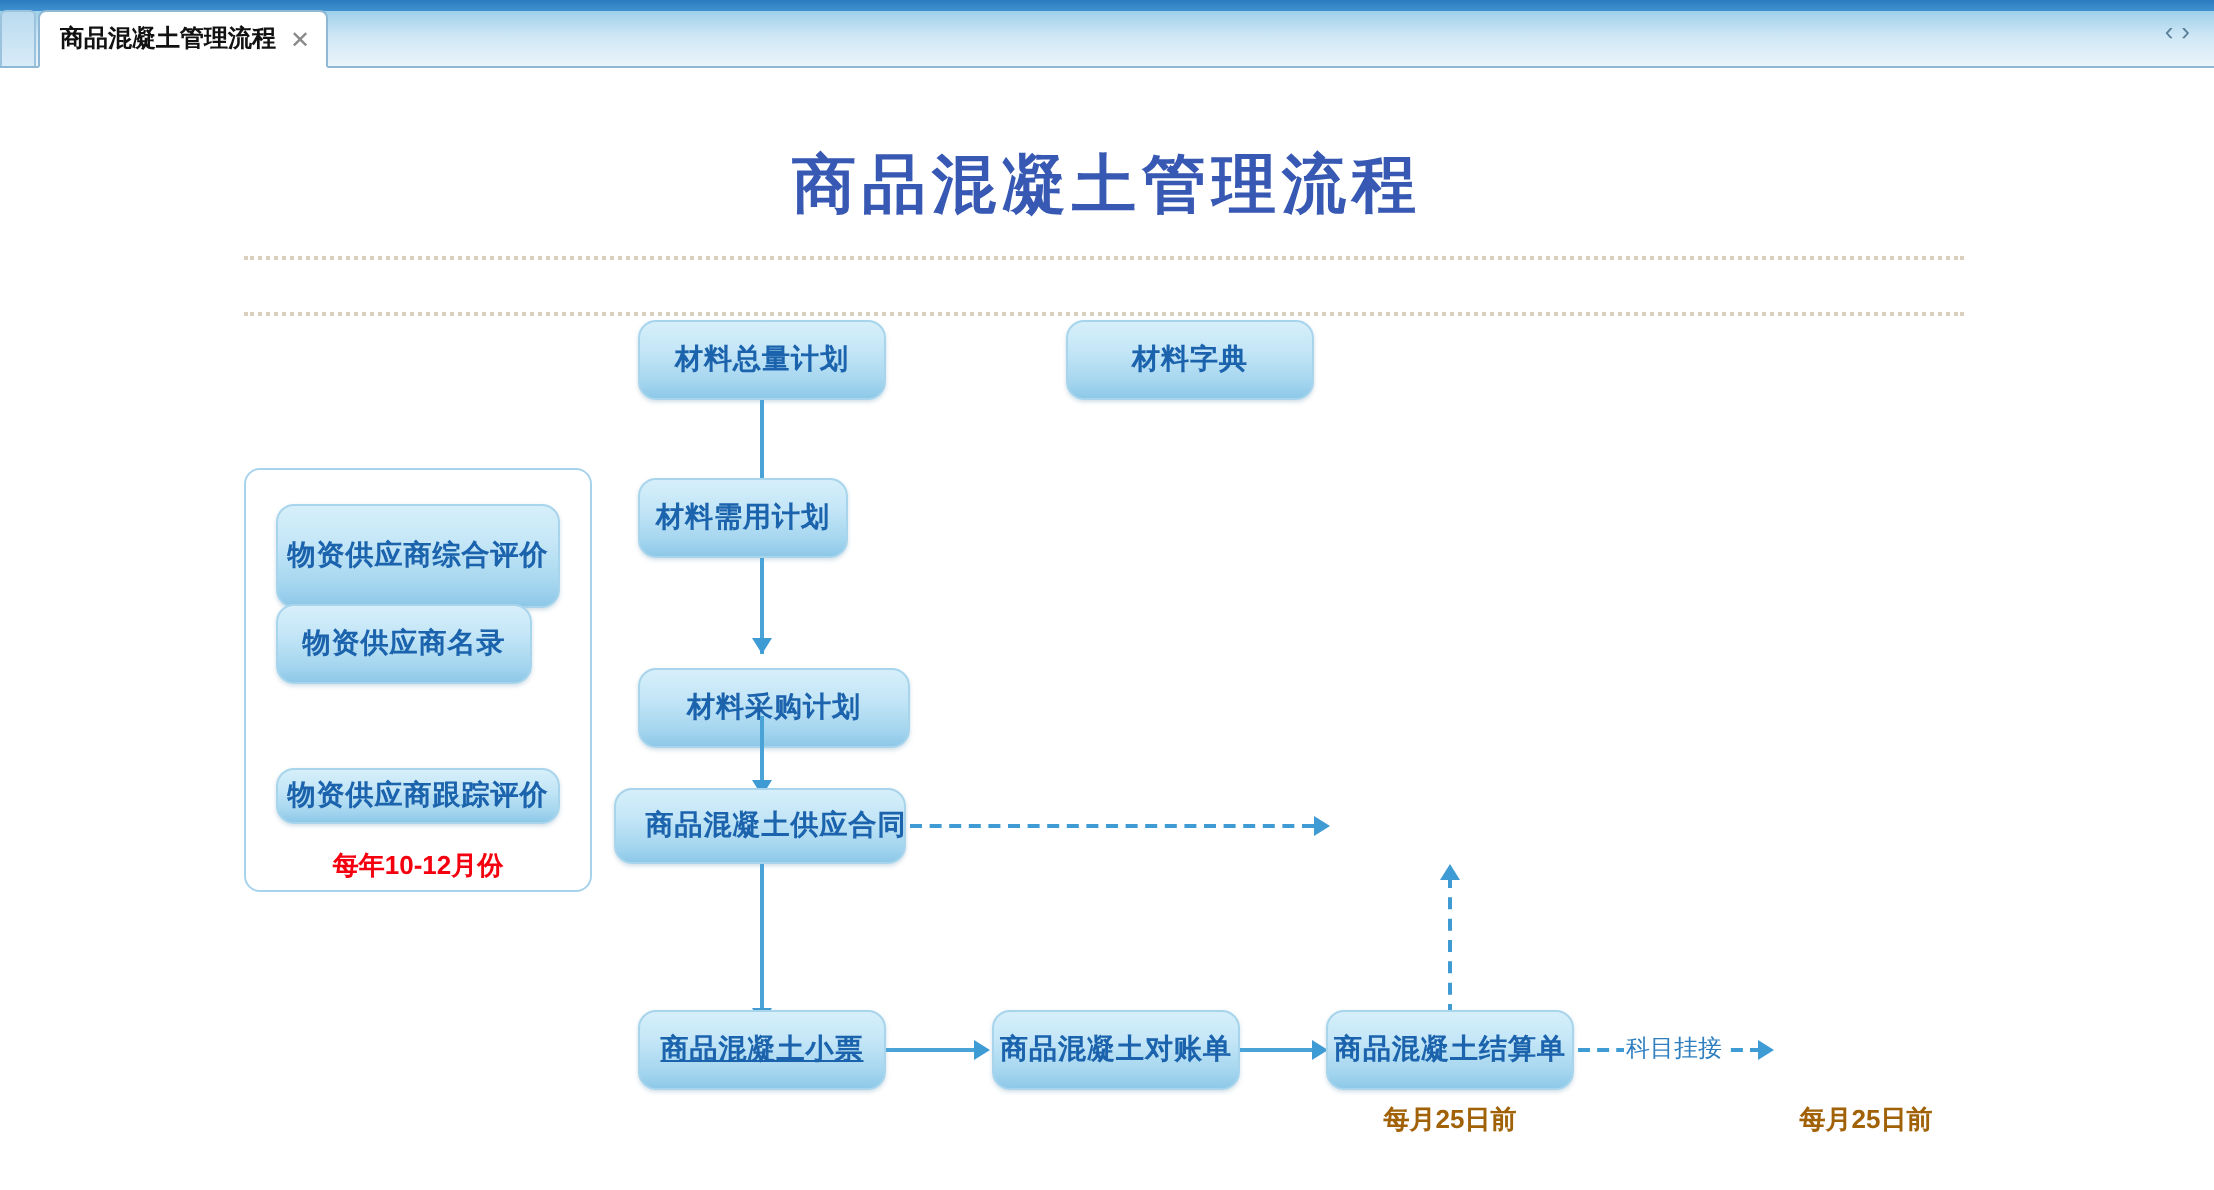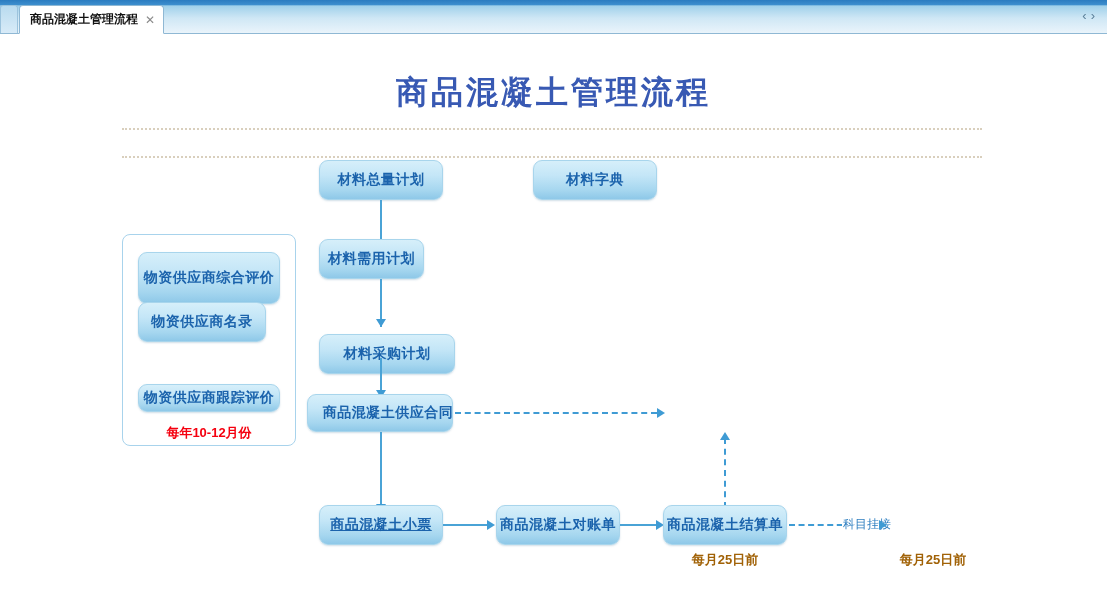--- a/index.html
+++ b/index.html
@@ -294,21 +294,21 @@
   </div>
 
   <div class="conn h-solid" style="left:620px; top:490px; width:36px;"></div>
   <div class="conn arrow-right" style="left:656px; top:486px;"></div>
 
   <div class="node" style="left:663px; top:471px; width:124px; height:40px;">
     <span>商品混凝土结算单</span>
   </div>
 
   <div class="conn h-dash" style="left:789px; top:490px; width:92px;"></div>
-  <div class="conn-label" style="left:812px; top:482px;margin-left:30px;">科目挂接</div>
+  <div class="conn-label" style="left:812px; top:482px;">科目挂接</div>
   <div class="conn arrow-right" style="left:879px; top:486px;"></div>
 
 
   <div class="red-note" style="left:663px; top:517px; width:124px;">每月25日前</div>
 
   <div class="red-note" style="left:886px; top:517px; width:94px;">每月25日前</div>
 
 </div>
 
 </body></html>

